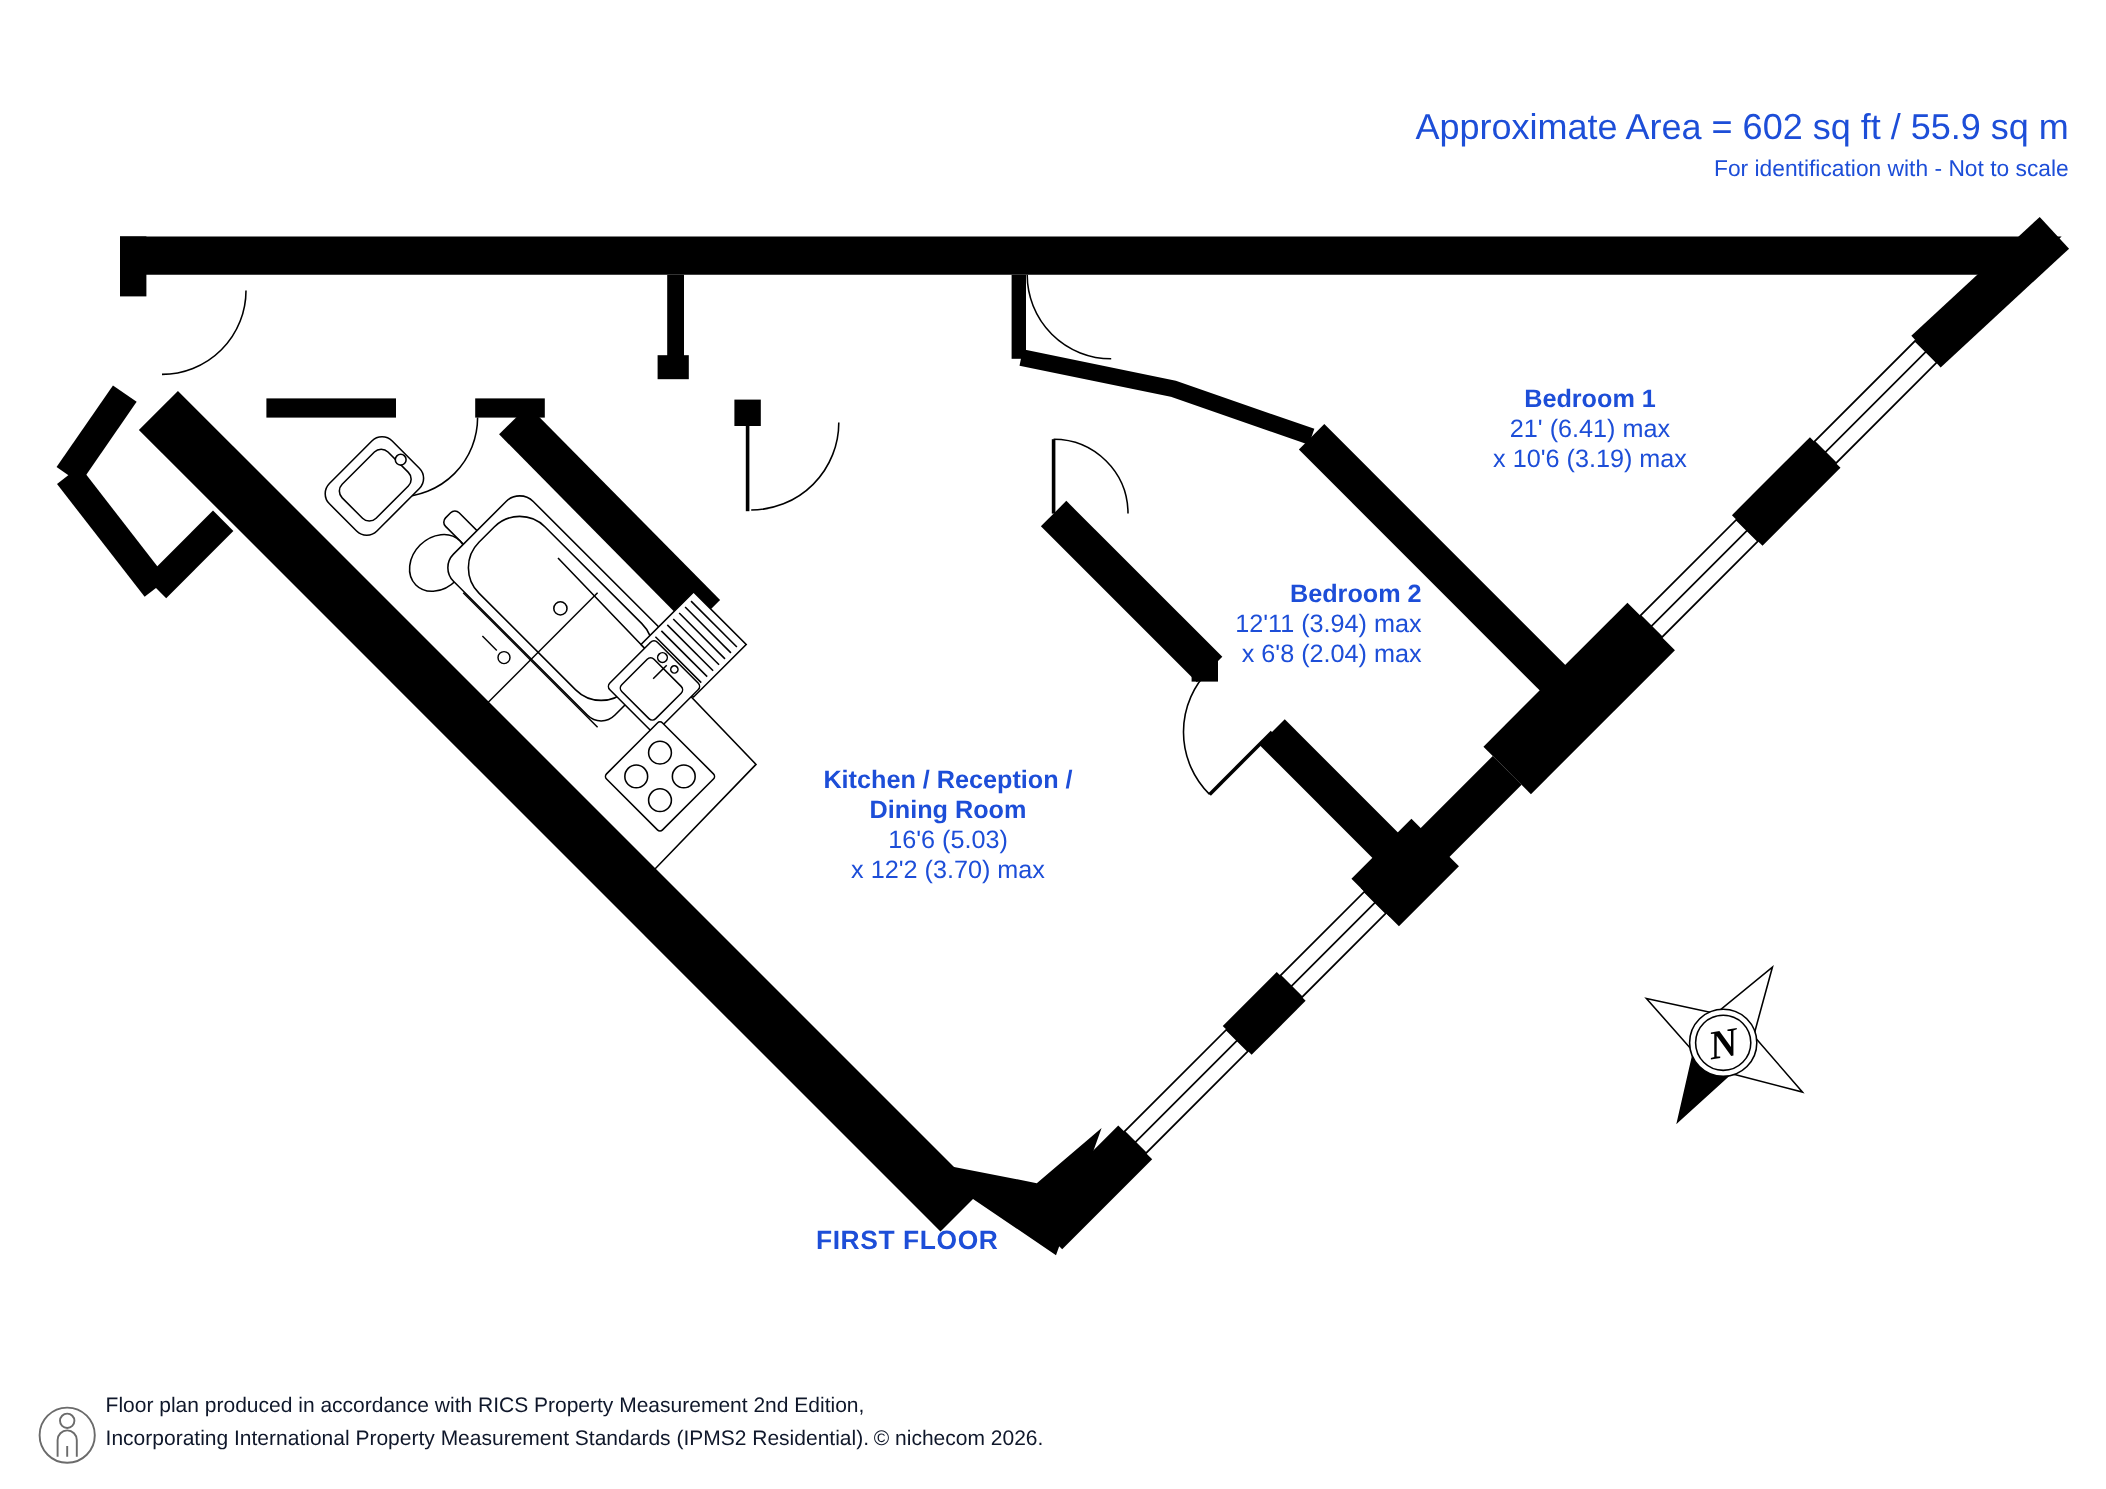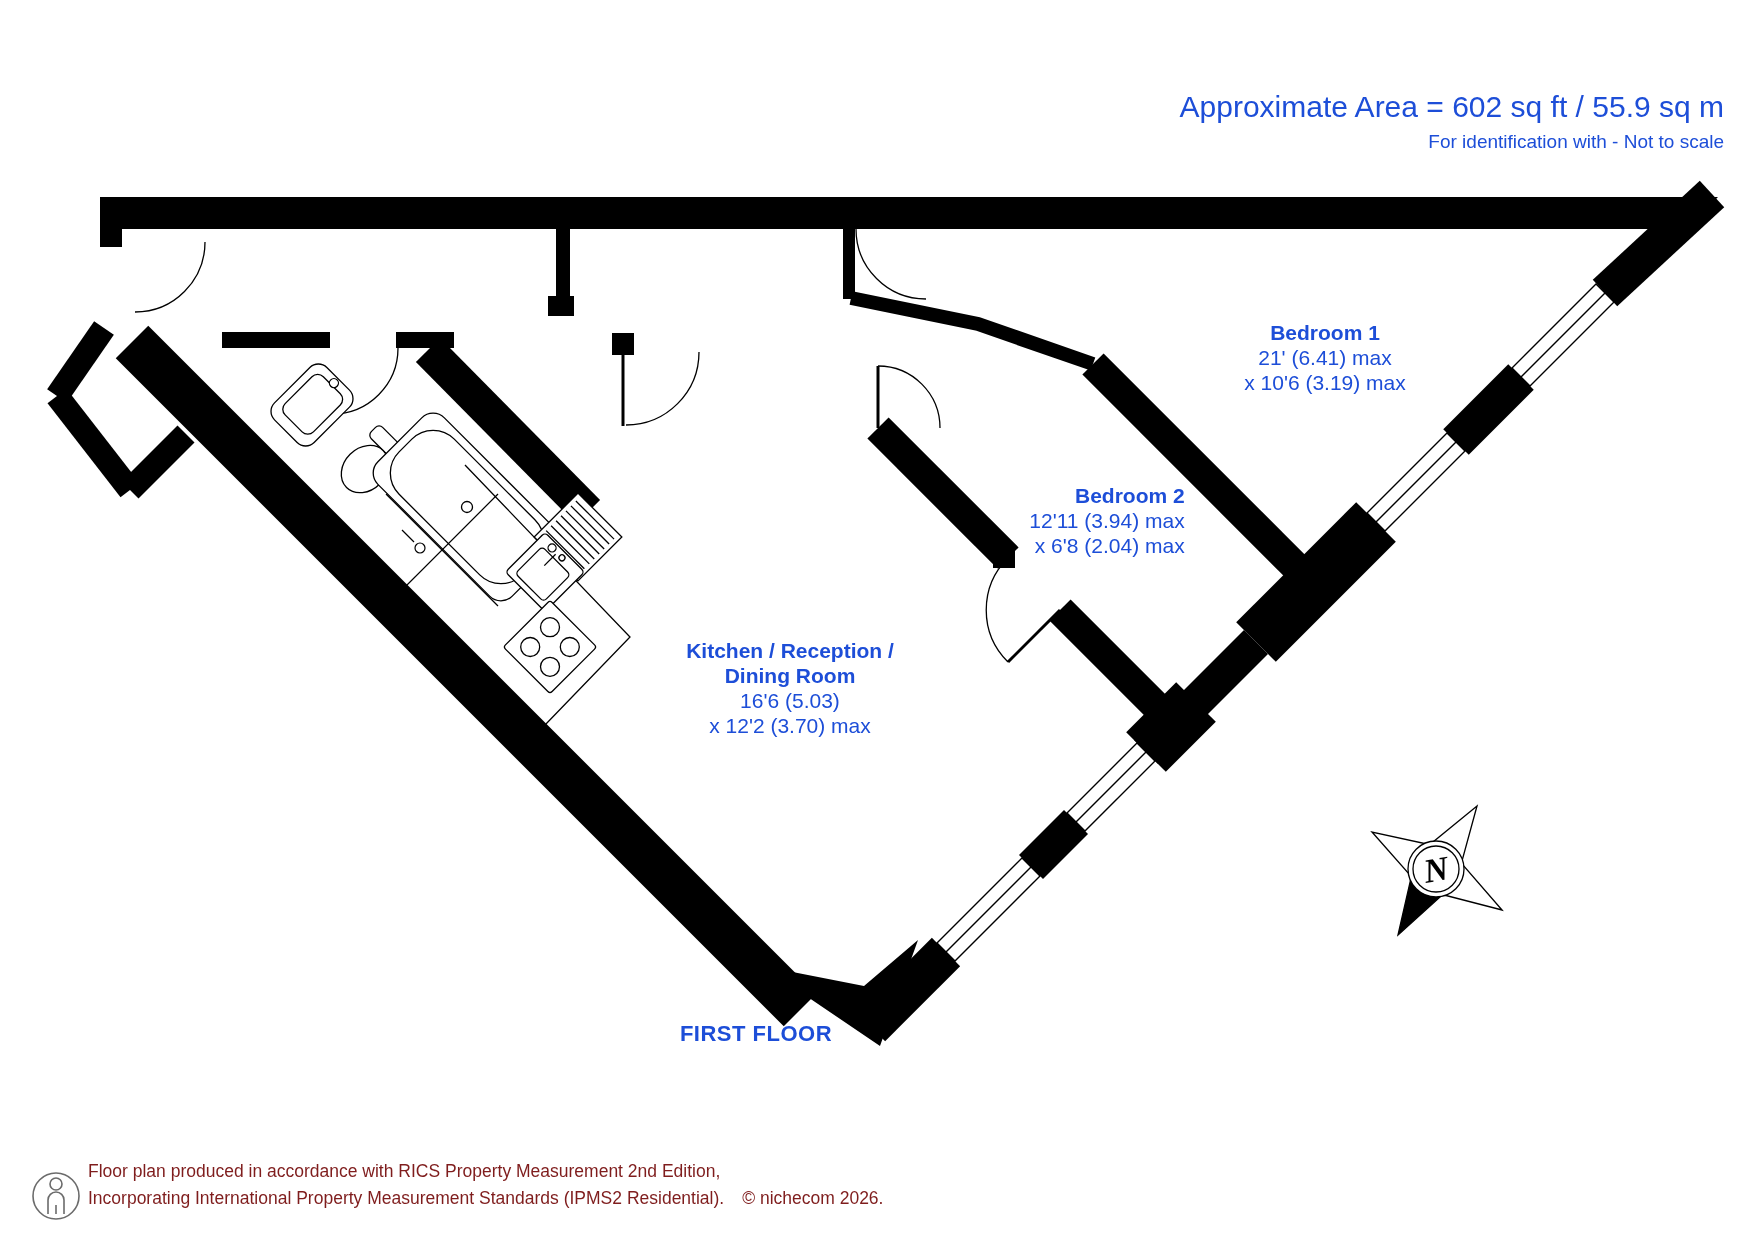--- a/index.html
+++ b/index.html
@@ -5,22 +5,22 @@
   html,body{margin:0;padding:0;background:#fff;}
   body{font-family:"Liberation Sans", sans-serif;}
   #stage{position:relative;width:1755px;height:1241px;background:#fff;overflow:hidden;}
   #plan-svg{position:absolute;left:0;top:0;}
   .overlay{position:absolute;white-space:nowrap;color:#1d4ed8;}
   .area-line1{right:31px;top:90px;font-size:30px;}
   .area-line2{right:31px;top:131px;font-size:19px;}
   .room-label{transform:translateX(-50%);text-align:center;font-size:21px;line-height:25px;}
   .room-name{font-weight:bold;}
   .floor-label{transform:translateX(-50%);font-size:22px;font-weight:bold;letter-spacing:.5px;}
-  .footer{left:88px;top:1158px;font-size:17.5px;line-height:27px;color:#7f1d1d;white-space:nowrap;}
-  .copyright{margin-left:18px;}
+  .footer{left:88px;top:1158px;font-size:17.5px;line-height:27px;color:#0f172a;white-space:nowrap;}
+  .copyright{margin-left:4px;}
 </style>
 </head>
 <body>
 
 <div id="stage">
 
   <svg id="plan-svg" width="1755" height="1241" viewBox="0 0 1755 1241">
 
     <g fill="#fff" stroke="#000" stroke-width="1.4">
       <polygon points="1614,302 1530,386 1512,368 1596,284"></polygon>

